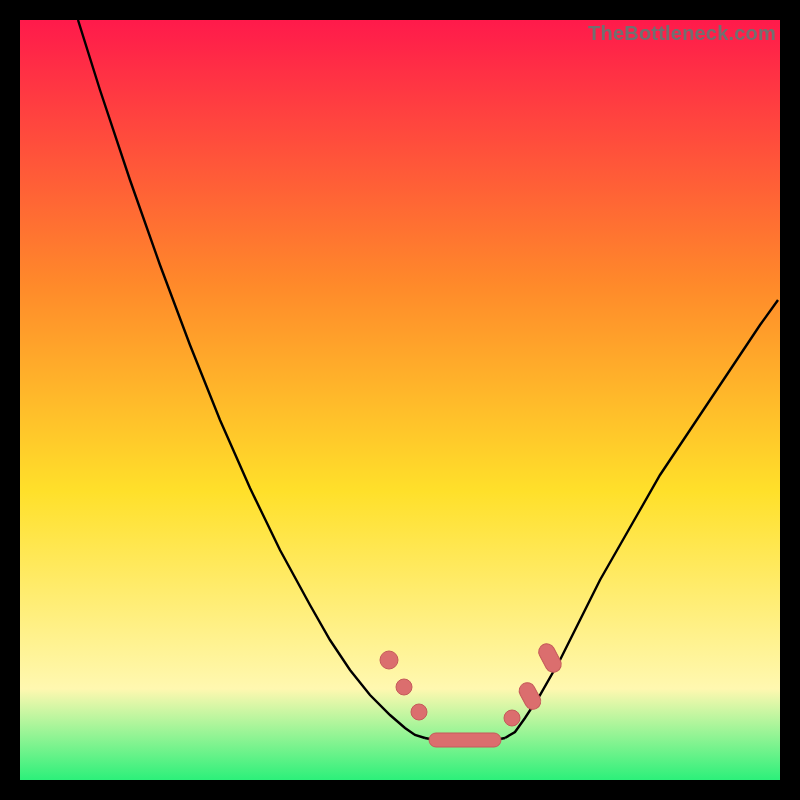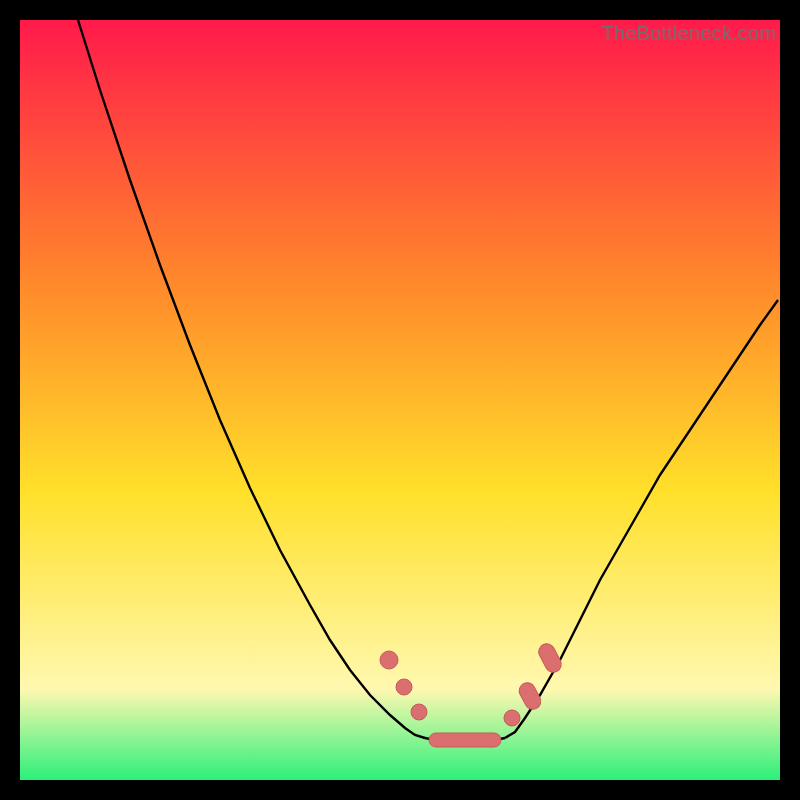--- a/index.html
+++ b/index.html
@@ -18,21 +18,21 @@
     width: 760px;
     height: 760px;
     background: #000;
   }
   .watermark {
     position: absolute;
     top: 22px;
     right: 24px;
     color: #707070;
     font-size: 20px;
-    font-weight: 400;
+    font-weight: 700;
     letter-spacing: 0.2px;
     z-index: 5;
   }
   svg.plot {
     position: absolute;
     left: 20px;
     top: 20px;
     width: 760px;
     height: 760px;
     display: block;

